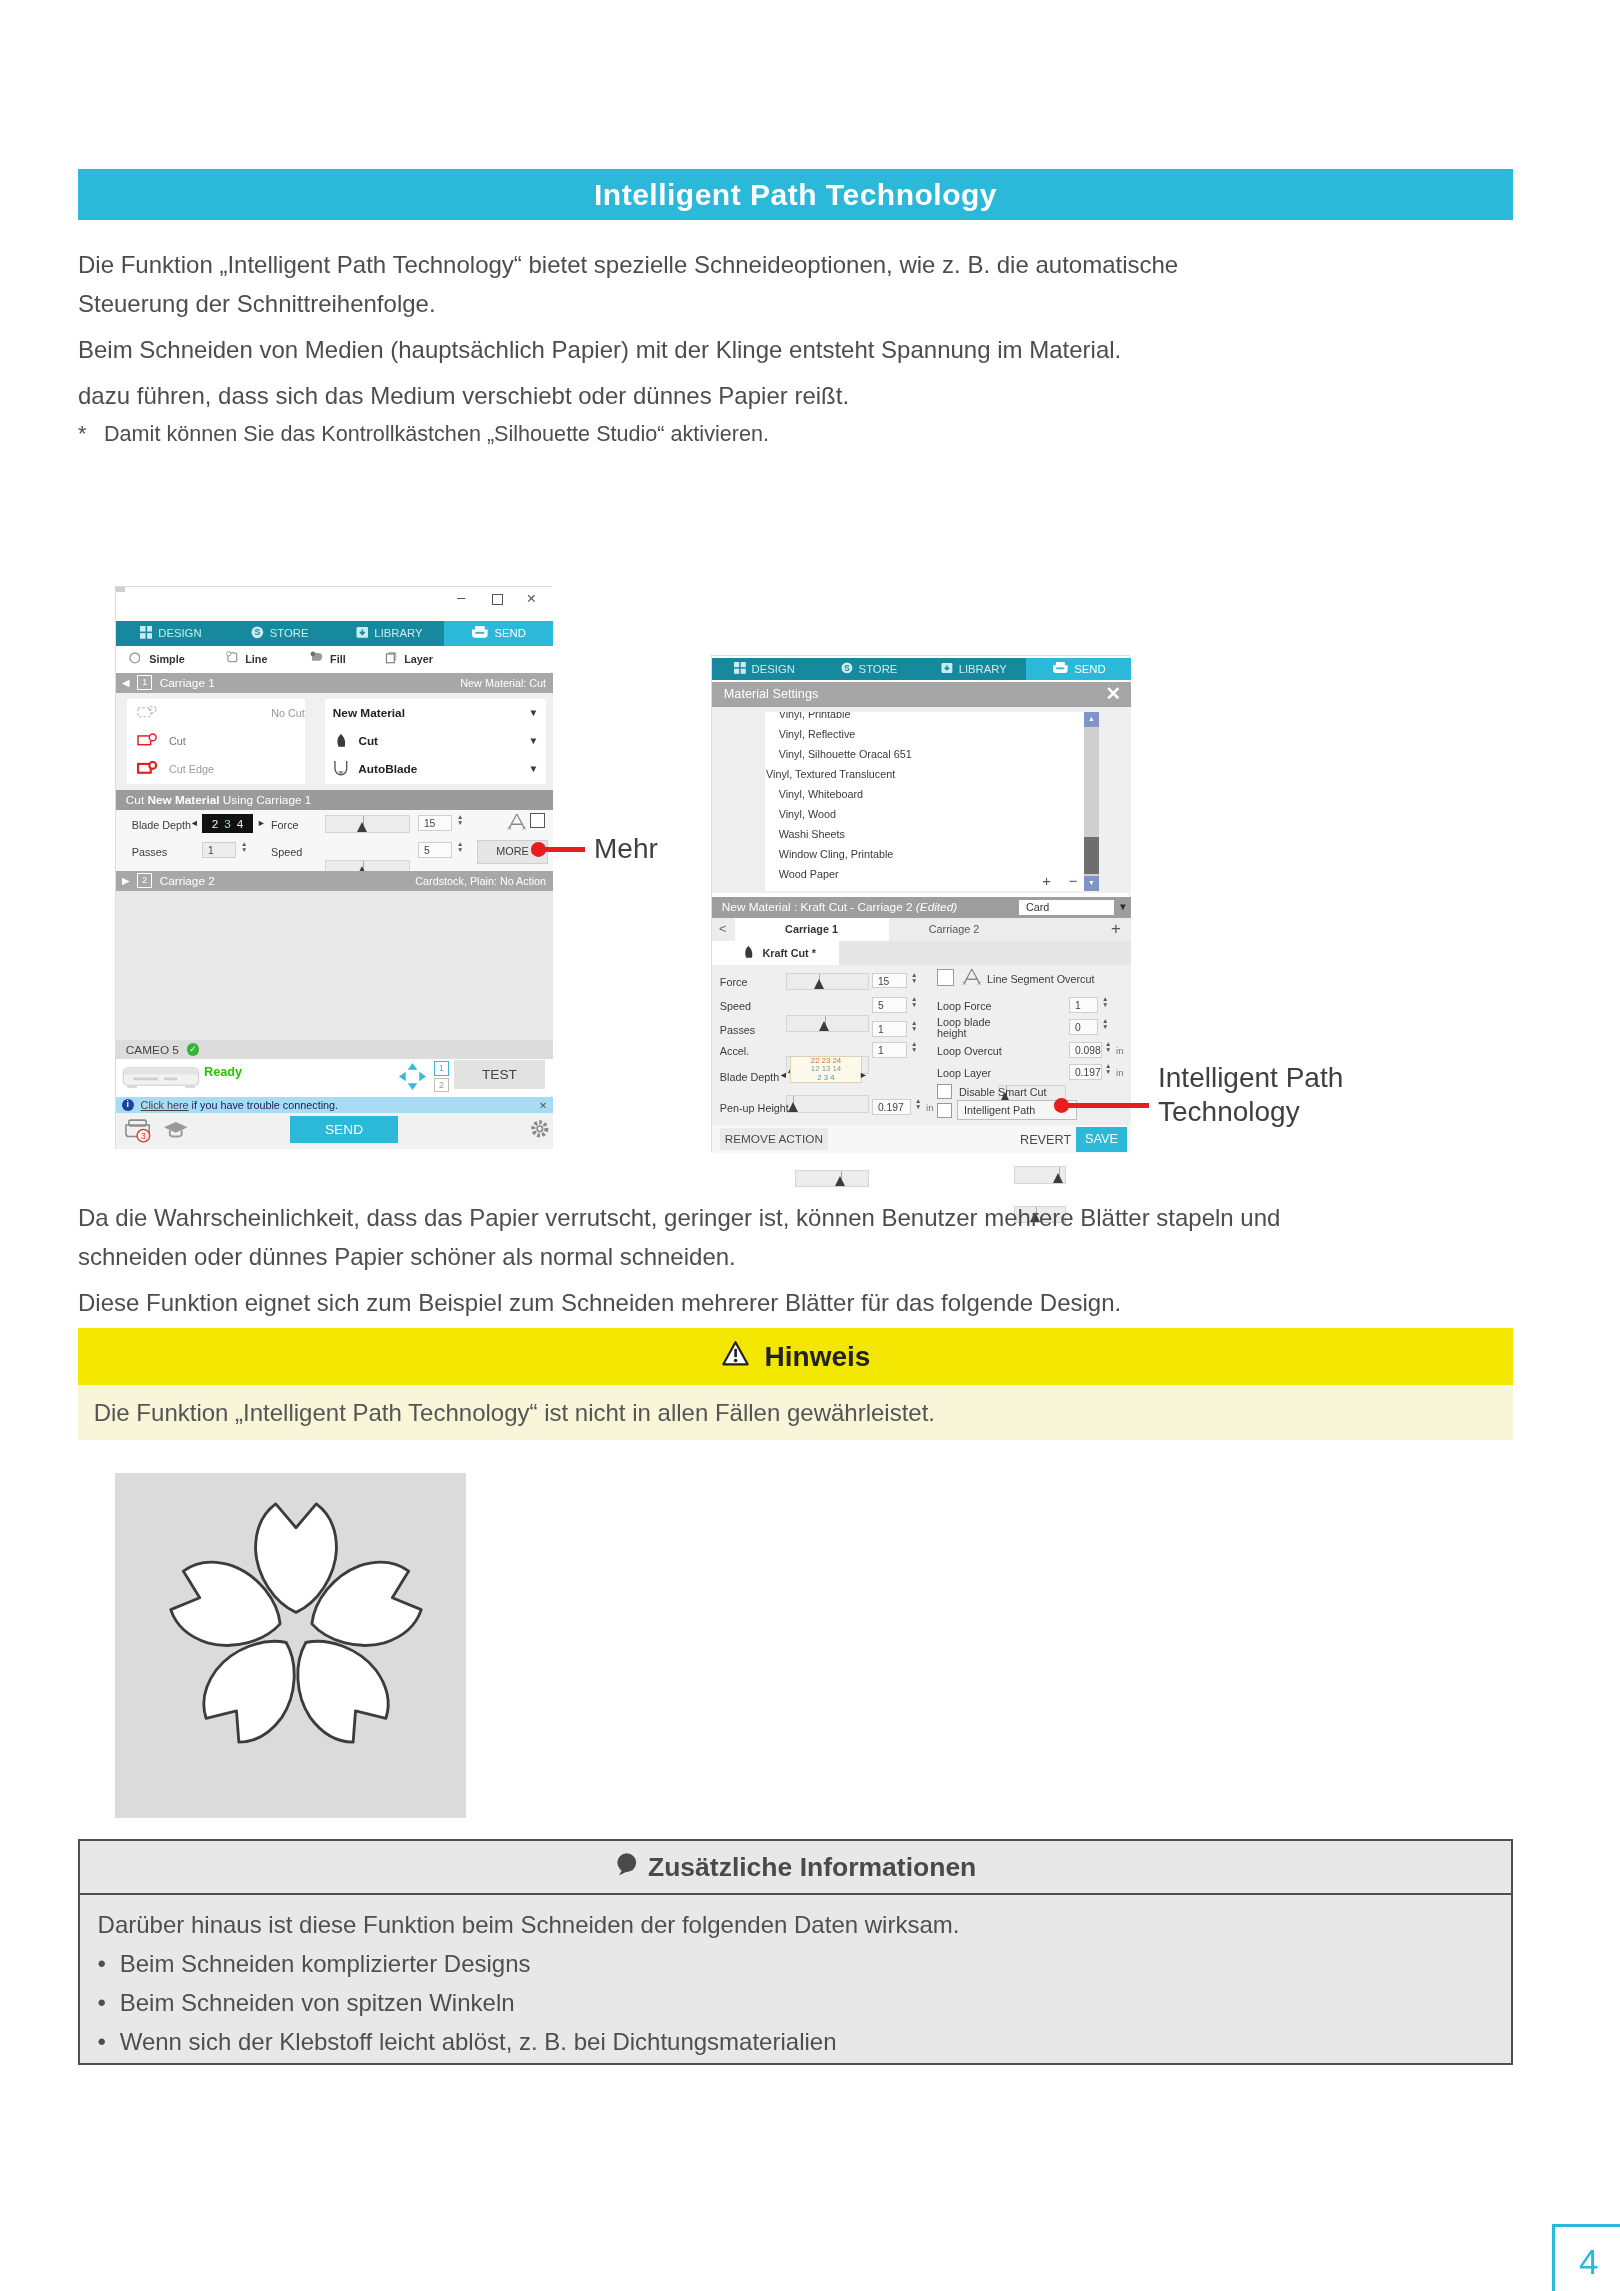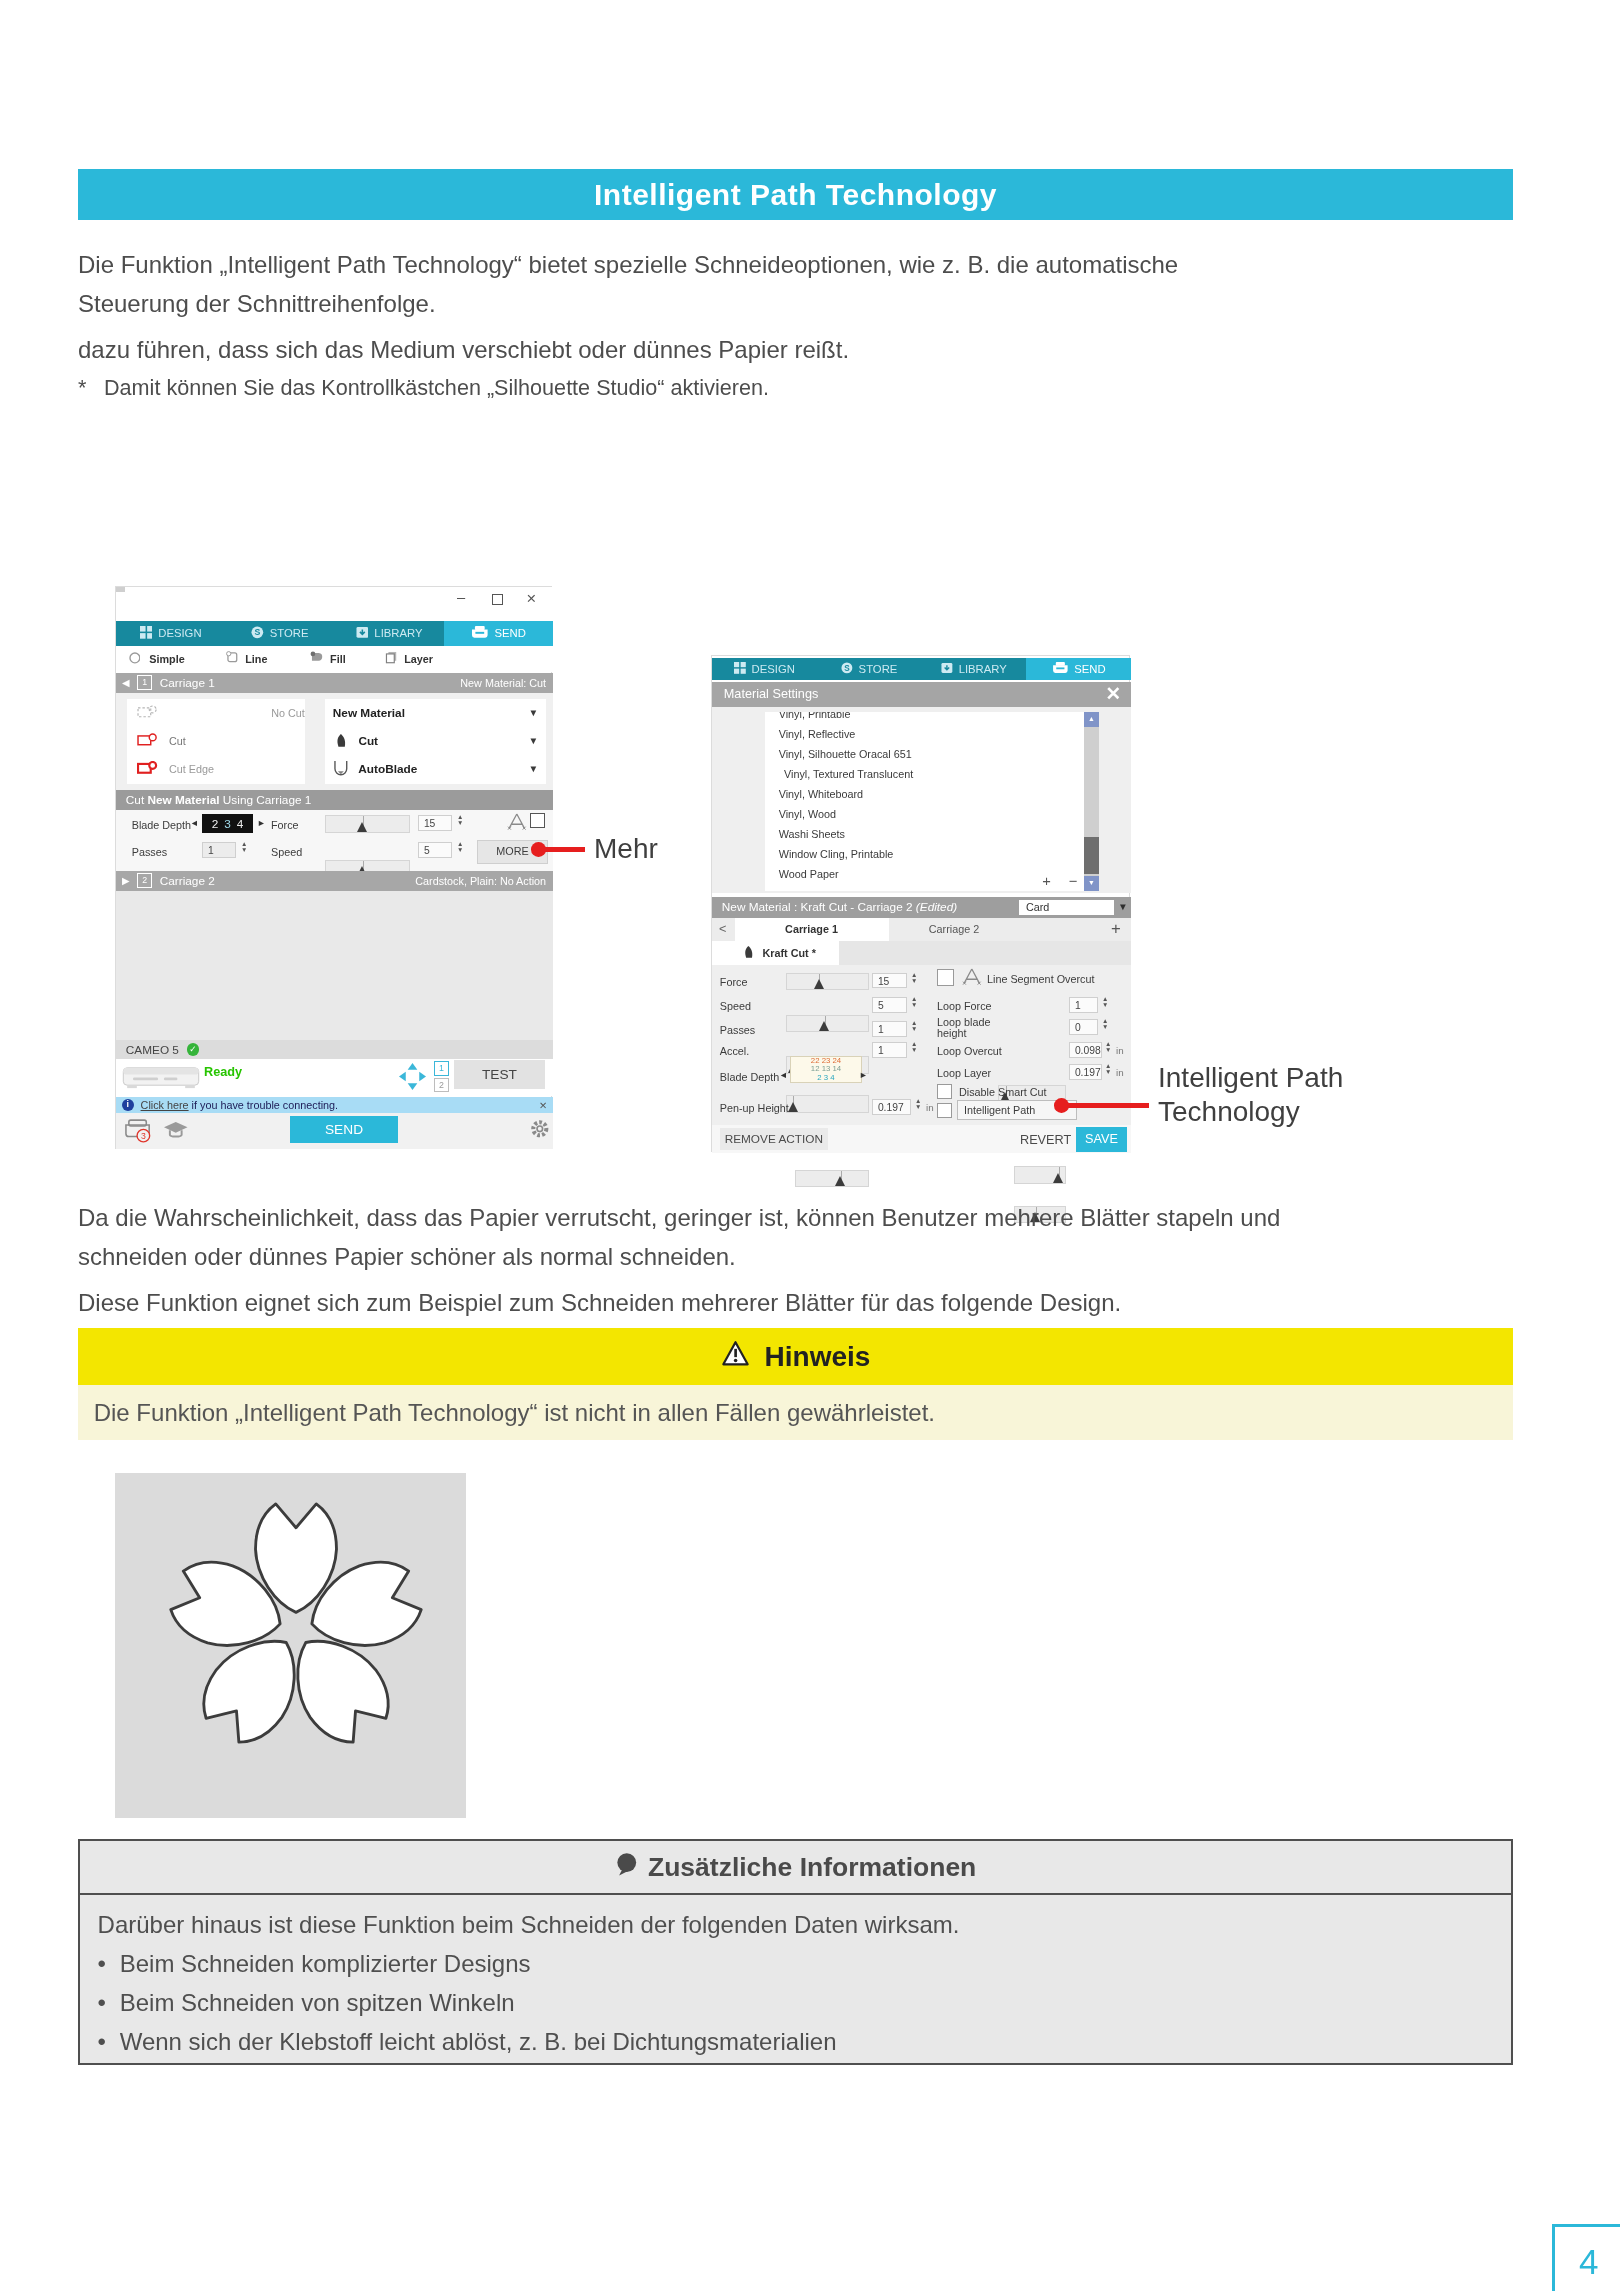--- a/index.html
+++ b/index.html
@@ -50,20 +50,21 @@
 </head>
 <body>
 
 <div class="abs title-banner">Intelligent Path Technology</div>
 
 <div class="abs" style="left:78px;top:245px;width:1435px;">
   <div class="para">
     <div>Die Funktion „Intelligent Path Technology“ bietet spezielle Schneideoptionen, wie z. B. die automatische</div>
     <div>Steuerung der Schnittreihenfolge.</div>
   </div>
+  <div class="para" style="margin-top:6.9px;">Beim Schneiden von Medien (hauptsächlich Papier) mit der Klinge entsteht Spannung im Material.</div>
   <div class="para" style="margin-top:6.9px;">
     <div>dazu führen, dass sich das Medium verschiebt oder dünnes Papier reißt.</div>
   </div>
   <div class="footnote" style="margin-top:5.9px;display:flex;gap:17.6px;">
     <span>*</span>
     <span>Damit können Sie das Kontrollkästchen „Silhouette Studio“ aktivieren.</span>
   </div>
 </div>
 
 <div class="abs ss" style="left:115px;top:586px;width:437px;height:563px;">
@@ -370,21 +371,21 @@
     <span style="margin-left:11.8px;font-size:12.7px;">Material Settings</span>
     <span style="margin-left:auto;margin-right:9.8px;font-size:18.6px;font-weight:bold;color:#fff;">✕</span>
   </div>
 
   <div class="abs" style="left:0;top:51px;width:419px;height:186px;background:#efefef;">
     <div class="abs" style="left:53px;top:4.9px;width:320px;height:179px;background:#fff;overflow:hidden;">
       <div style="margin-top:-7.8px;">
         <div style="height:20px;line-height:20px;padding-left:13.7px;color:#3a3a3a;">Vinyl, Printable</div>
         <div style="height:20px;line-height:20px;padding-left:13.7px;color:#3a3a3a;">Vinyl, Reflective</div>
         <div style="height:20px;line-height:20px;padding-left:13.7px;color:#3a3a3a;">Vinyl, Silhouette Oracal 651</div>
-        <div style="height:20px;line-height:20px;padding-left:19px;color:#3a3a3a;">Vinyl, Textured Translucent</div>
+        <div style="height:20px;line-height:20px;padding-left:1px;color:#3a3a3a;">Vinyl, Textured Translucent</div>
         <div style="height:20px;line-height:20px;padding-left:13.7px;color:#3a3a3a;">Vinyl, Whiteboard</div>
         <div style="height:20px;line-height:20px;padding-left:13.7px;color:#3a3a3a;">Vinyl, Wood</div>
         <div style="height:20px;line-height:20px;padding-left:13.7px;color:#3a3a3a;">Washi Sheets</div>
         <div style="height:20px;line-height:20px;padding-left:13.7px;color:#3a3a3a;">Window Cling, Printable</div>
         <div style="height:20px;line-height:20px;padding-left:13.7px;color:#3a3a3a;">Wood Paper</div>
       </div>
       <div class="abs" style="right:7.8px;bottom:2px;font-size:14.7px;color:#555;">
         <span>+</span>
         <span style="margin-left:13.7px;">−</span>
       </div>

